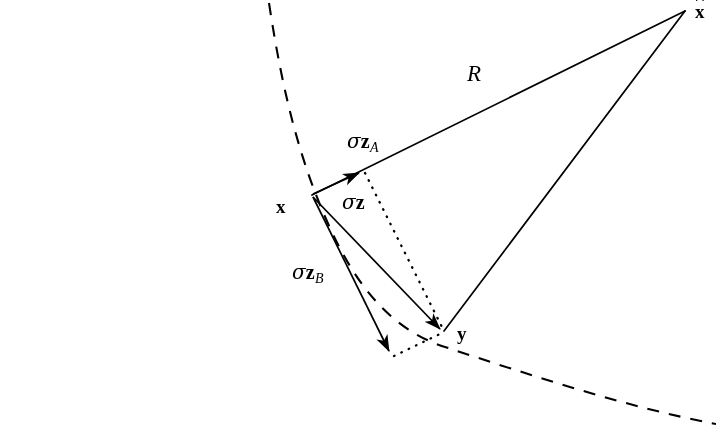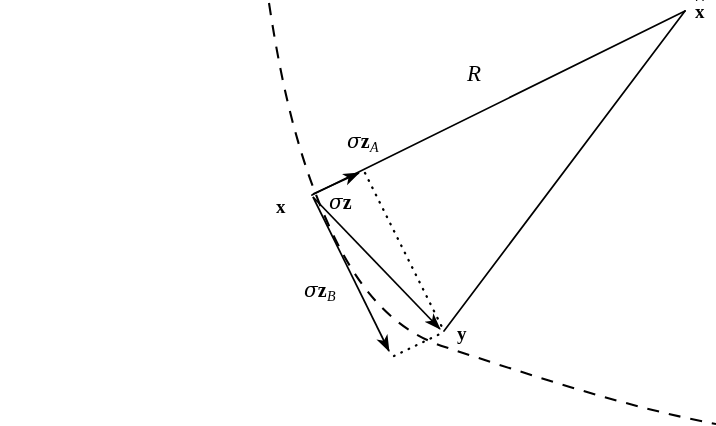--- a/index.html
+++ b/index.html
@@ -110,25 +110,25 @@
       <span>x</span>
     </span>
   </div>
 
   <div class="label lbl-point" style="left:276px; top:197px;">x</div>
 
   <div class="label lbl-point" style="left:457px; top:324px;">y</div>
 
   <div class="label lbl-R" style="left:467px; top:62px;">R</div>
 
-  <div class="label lbl-vec" style="left:329px; top:192px;">
+  <div class="label lbl-vec" style="left:342px; top:192px;">
     <span class="sig">σ</span><span class="bold-z">z</span>
   </div>
 
   <div class="label lbl-vec" style="left:306px; top:131px;margin-left:41px;">
     <span class="sig">σ</span><span class="bold-z">z</span><span class="sub">A</span>
   </div>
 
-  <div class="label lbl-vec" style="left:304px; top:262px;margin-top:18px;">
+  <div class="label lbl-vec" style="left:292px; top:262px;">
     <span class="sig">σ</span><span class="bold-z">z</span><span class="sub">B</span>
   </div>
 
 </div>
 
 </body></html>

